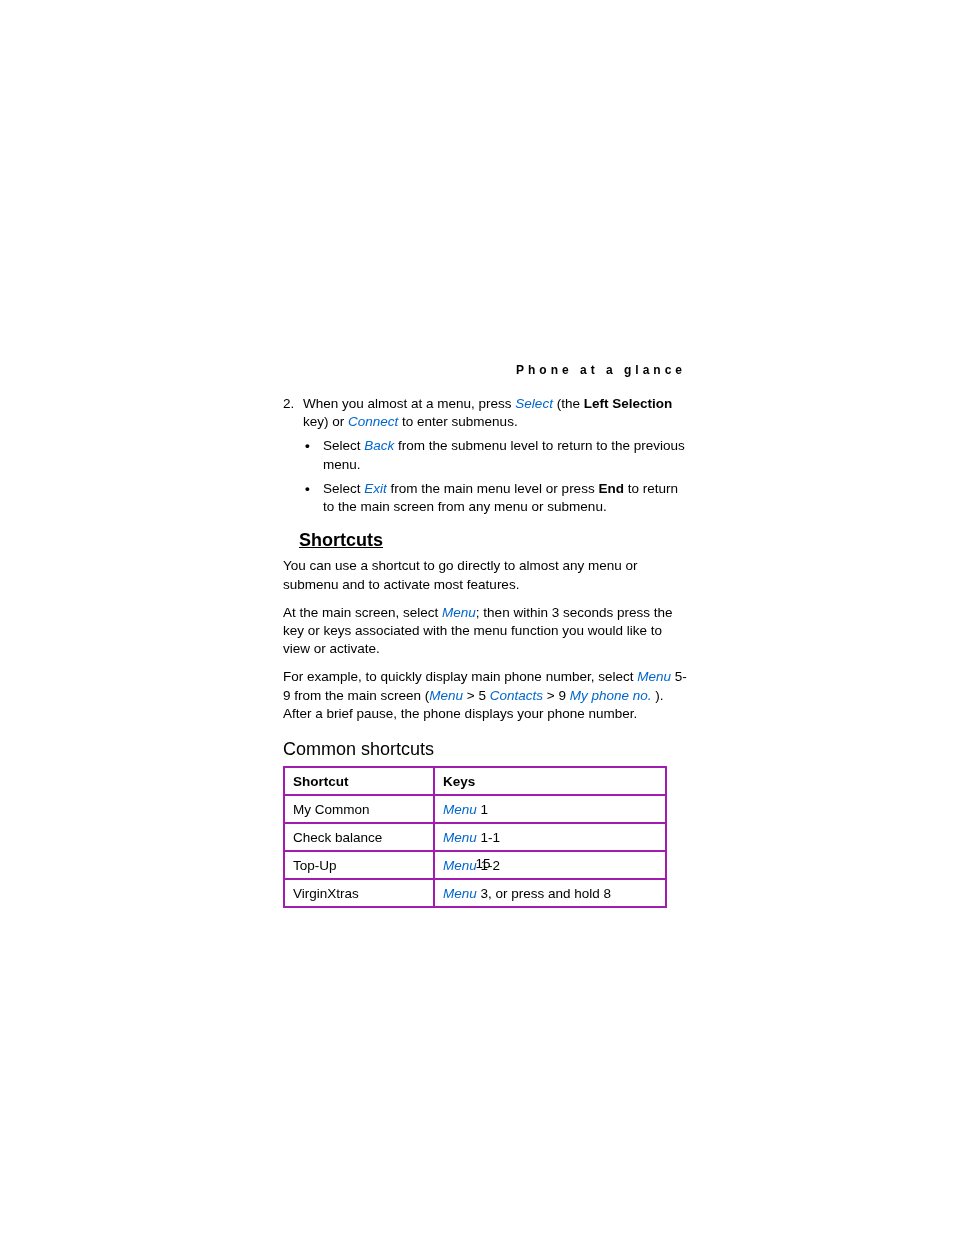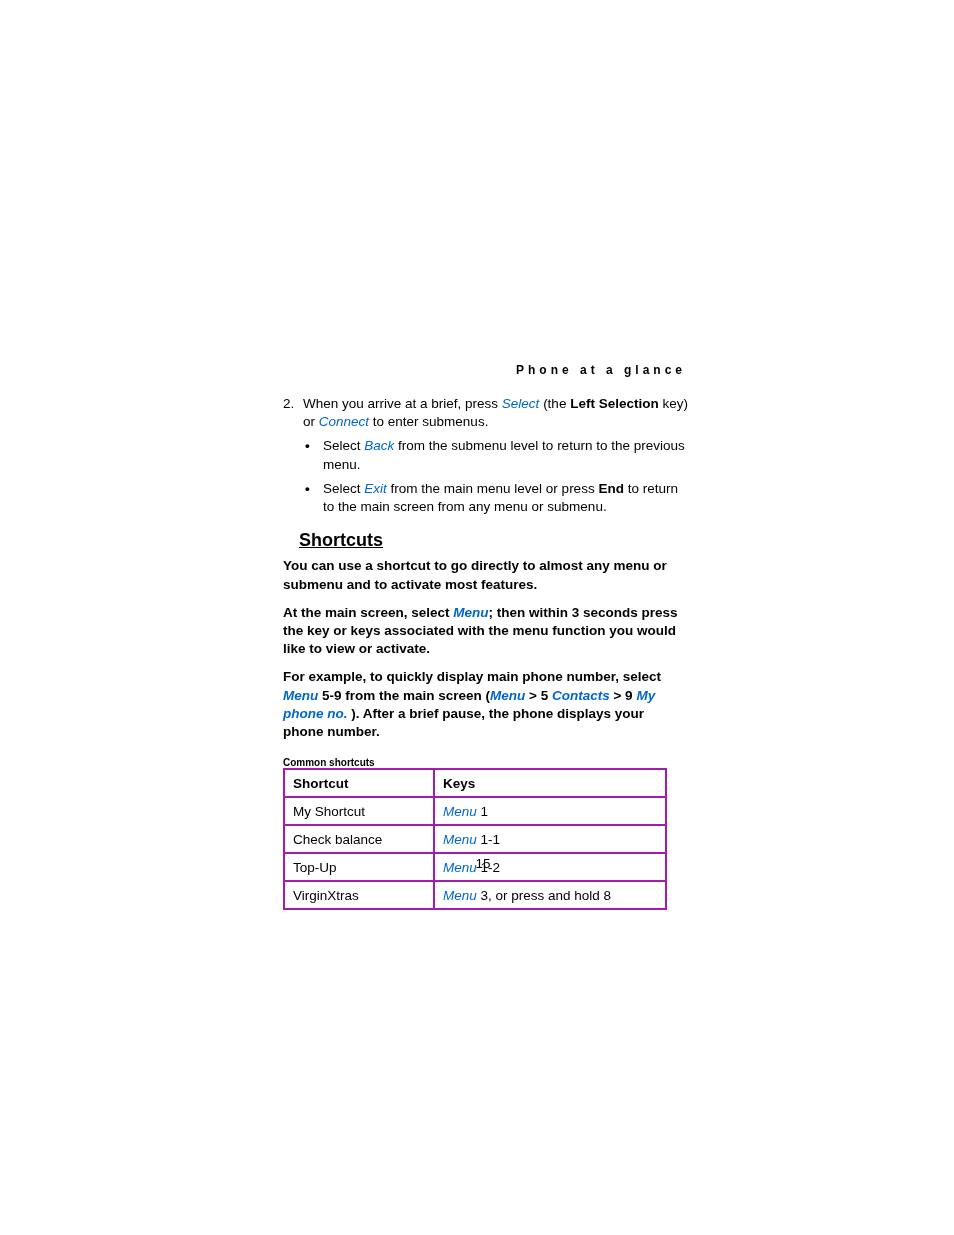--- a/index.html
+++ b/index.html
@@ -70,26 +70,25 @@
   h2 {
     font-size: 18px;
     font-weight: 700;
     text-decoration: underline;
     margin: 14px 0 4px 16px;
   }
   .para {
     font-size: 13.5px;
     line-height: 1.35;
     margin: 6px 0 10px 0;
-    font-weight: bold;
   }
   h3 {
-    font-size: 10px;
-    font-weight: 700;
-    margin: 16px 0 0 0;
+    font-size: 18px;
+    font-weight: 400;
+    margin: 16px 0 6px 0;
   }
   table {
     border-collapse: collapse;
     width: 384px;
     font-size: 13.5px;
   }
   table th, table td {
     border: 2px solid #a21caf;
     padding: 4px 8px;
     text-align: left;
@@ -113,21 +112,21 @@
 <body>
 
 <div class="page">
   <div class="content">
 
     <div class="running-head">Phone at a glance</div>
 
     <div class="ol-item">
       <div class="ol-marker">2.</div>
       <div class="ol-body">
-        <span>When you arrive at a brief, press </span><span class="link">Select</span><span> (the </span><span class="bold">Left Selection</span><span> key) or </span><span class="link">Connect</span><span> to enter submenus.</span>
+        <span>When you almost at a menu, press </span><span class="link">Select</span><span> (the </span><span class="bold">Left Selection</span><span> key) or </span><span class="link">Connect</span><span> to enter submenus.</span>
       </div>
     </div>
 
     <ul class="sub-ul">
       <li>
         <span class="bullet">•</span>
         <span>
           <span>Select </span><span class="link">Back</span><span> from the submenu level to return to the previous menu.</span>
         </span>
       </li>
@@ -155,21 +154,21 @@
 
     <table>
       <thead>
         <tr>
           <th class="col-shortcut">Shortcut</th>
           <th>Keys</th>
         </tr>
       </thead>
       <tbody>
         <tr>
-          <td>My Shortcut</td>
+          <td>My Common</td>
           <td><span class="link">Menu</span><span> 1</span></td>
         </tr>
         <tr>
           <td>Check balance</td>
           <td><span class="link">Menu</span><span> 1-1</span></td>
         </tr>
         <tr>
           <td>Top-Up</td>
           <td><span class="link">Menu</span><span> 1-2</span></td>
         </tr>

